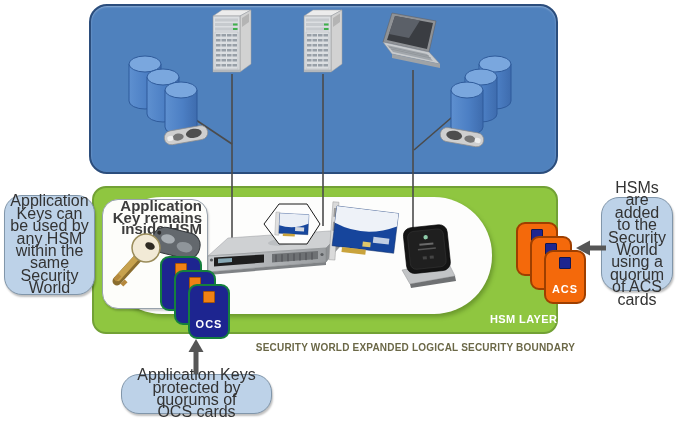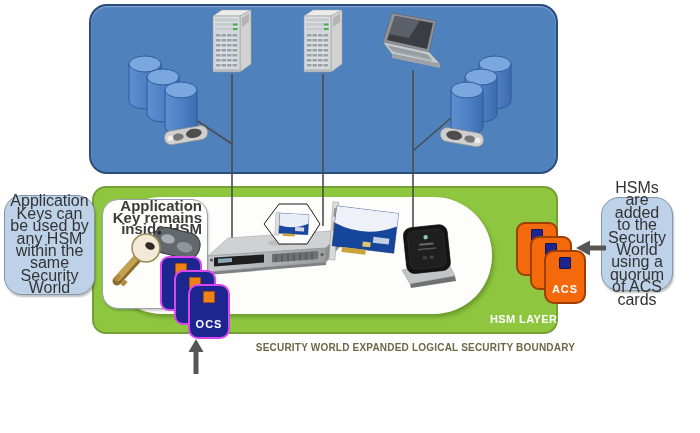--- a/index.html
+++ b/index.html
@@ -59,32 +59,32 @@
   .callout-left{left:4px;top:195px;width:91px;height:100px;padding:6px 14px;}
   .callout-right{left:601px;top:197px;width:72px;height:94px;padding:0 16px;}
   .callout-bottom{left:121px;top:374px;width:151px;height:40px;padding:6px 15px;}
   
   .card-stack{z-index:6;}
   .ocs-stack{left:160px;top:256px;width:72px;height:85px;}
   .acs-stack{left:516px;top:222px;width:72px;height:84px;}
   .scard{
     position:absolute;width:42px;height:55px;border-radius:9px;box-sizing:border-box;
   }
-  .scard.ocs{background:#1d2590;border:2px solid #d946ef;}
+  .scard.ocs{background:#1d2590;border:2px solid #15803d;}
   .scard.acs{background:#f4690b;border:2px solid #9e3f00;height:54px;}
   .scard .chip{
     position:absolute;left:50%;margin-left:-6px;top:5px;width:12px;height:12px;border-radius:1px;
   }
   .scard.ocs .chip{background:#f08114;border:1px solid #a85408;box-sizing:border-box;}
   .scard.acs .chip{background:#1d2590;border:1px solid #101650;box-sizing:border-box;}
   .scard .clabel{
     position:absolute;left:0;right:0;bottom:7px;text-align:center;
     color:#ffffff;font-weight:bold;font-size:11px;letter-spacing:1px;
   }
-  .c1{left:0;top:0;} .c2{left:14px;top:14px;} .c3{left:28px;top:28px;border-radius:10px;}
+  .c1{left:0;top:0;} .c2{left:14px;top:14px;} .c3{left:28px;top:28px;}
 </style>
 </head>
 <body>
 
 <div class="stage">
 
   <svg width="0" height="0" style="position:absolute" aria-hidden="true">
     <defs>
       <pattern id="vents" patternUnits="userSpaceOnUse" width="11" height="5">
         <rect x="0.5" y="1" width="4.5" height="2.5" fill="#98a0a8"></rect>
@@ -300,20 +300,23 @@
 
   <div class="abs hsm-label">HSM LAYER</div>
   <div class="abs boundary-label">SECURITY WORLD EXPANDED LOGICAL SECURITY BOUNDARY</div>
 
   <div class="abs callout callout-left">
     <span>Application Keys can be used by any HSM within the same Security World</span>
   </div>
   <div class="abs callout callout-right">
     <span>HSMs are added to the Security World using a quorum of ACS cards</span>
   </div>
+  <div class="abs callout callout-bottom">
+    <span>Application Keys protected by quorums of OCS cards</span>
+  </div>
 
   <svg class="abs arrows-svg" width="700" height="433">
     <g fill="#565656" stroke="none">
       <rect x="588" y="245.5" width="18" height="5"></rect>
       <polygon points="576,248 590,240.5 590,255.5"></polygon>
       <rect x="193.5" y="351" width="5" height="23"></rect>
       <polygon points="196,339 188.5,352 203.5,352"></polygon>
     </g>
   </svg>
 

